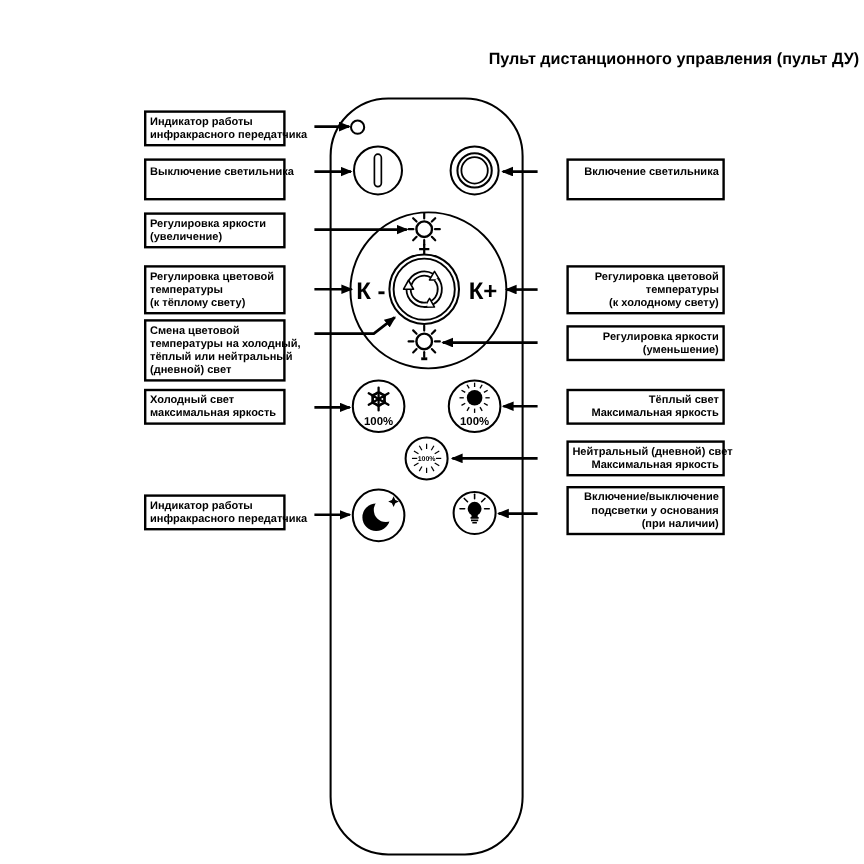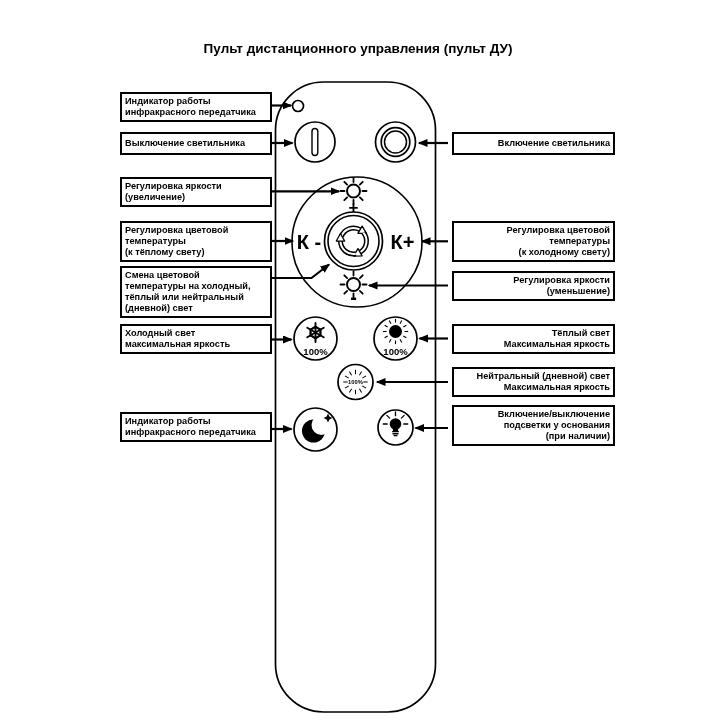--- a/index.html
+++ b/index.html
@@ -1,28 +1,28 @@
 <!DOCTYPE html>
 <html><head>
 <meta charset="utf-8">
 <style>
   html,body{margin:0;padding:0;background:#ffffff;}
   body{width:720px;height:720px;overflow:hidden;position:relative;
        font-family:"Liberation Sans",sans-serif;color:#000;}
   .stage{position:absolute;inset:0;width:720px;height:720px;background:#fff;}
   .title{position:absolute;top:6px;left:0;width:720px;text-align:center;
          font:bold 19px/24px "Liberation Sans",sans-serif;letter-spacing:.2px;}
-  .subtitle{position:absolute;top:40px;left:0;width:716px;text-align:center;
+  .subtitle{position:absolute;top:40px;left:0;width:716px;text-align:right;
          font:bold 13.5px/17px "Liberation Sans",sans-serif;}
   .diagram{position:absolute;left:0;top:0;z-index:1;}
   .lab{position:absolute;z-index:2;box-sizing:border-box;border:2px solid #000;background:#fff;
        font:bold 9.2px/11px "Liberation Sans",sans-serif;padding:2px 3px;white-space:pre;color:#000;}
-  .ll{left:120px;width:152px;text-align:left;}
-  .rl{left:452px;width:163px;text-align:right;}
-  .one{padding-top:4px;padding-bottom:4px;}
+  .ll{left:120px;width:118px;text-align:left;}
+  .rl{left:472px;width:132px;text-align:right;}
+  .one{padding-top:4px;padding-bottom:16px;}
   .svgb{font-family:"Liberation Sans",sans-serif;font-weight:bold;fill:#000;}
   .arr{stroke:#000;stroke-width:2.2;fill:none;}
   .ln{stroke:#000;fill:none;}
 </style>
 </head>
 <body>
 
 <div class="stage">
 
   <div class="subtitle">Пульт дистанционного управления (пульт ДУ)</div>

